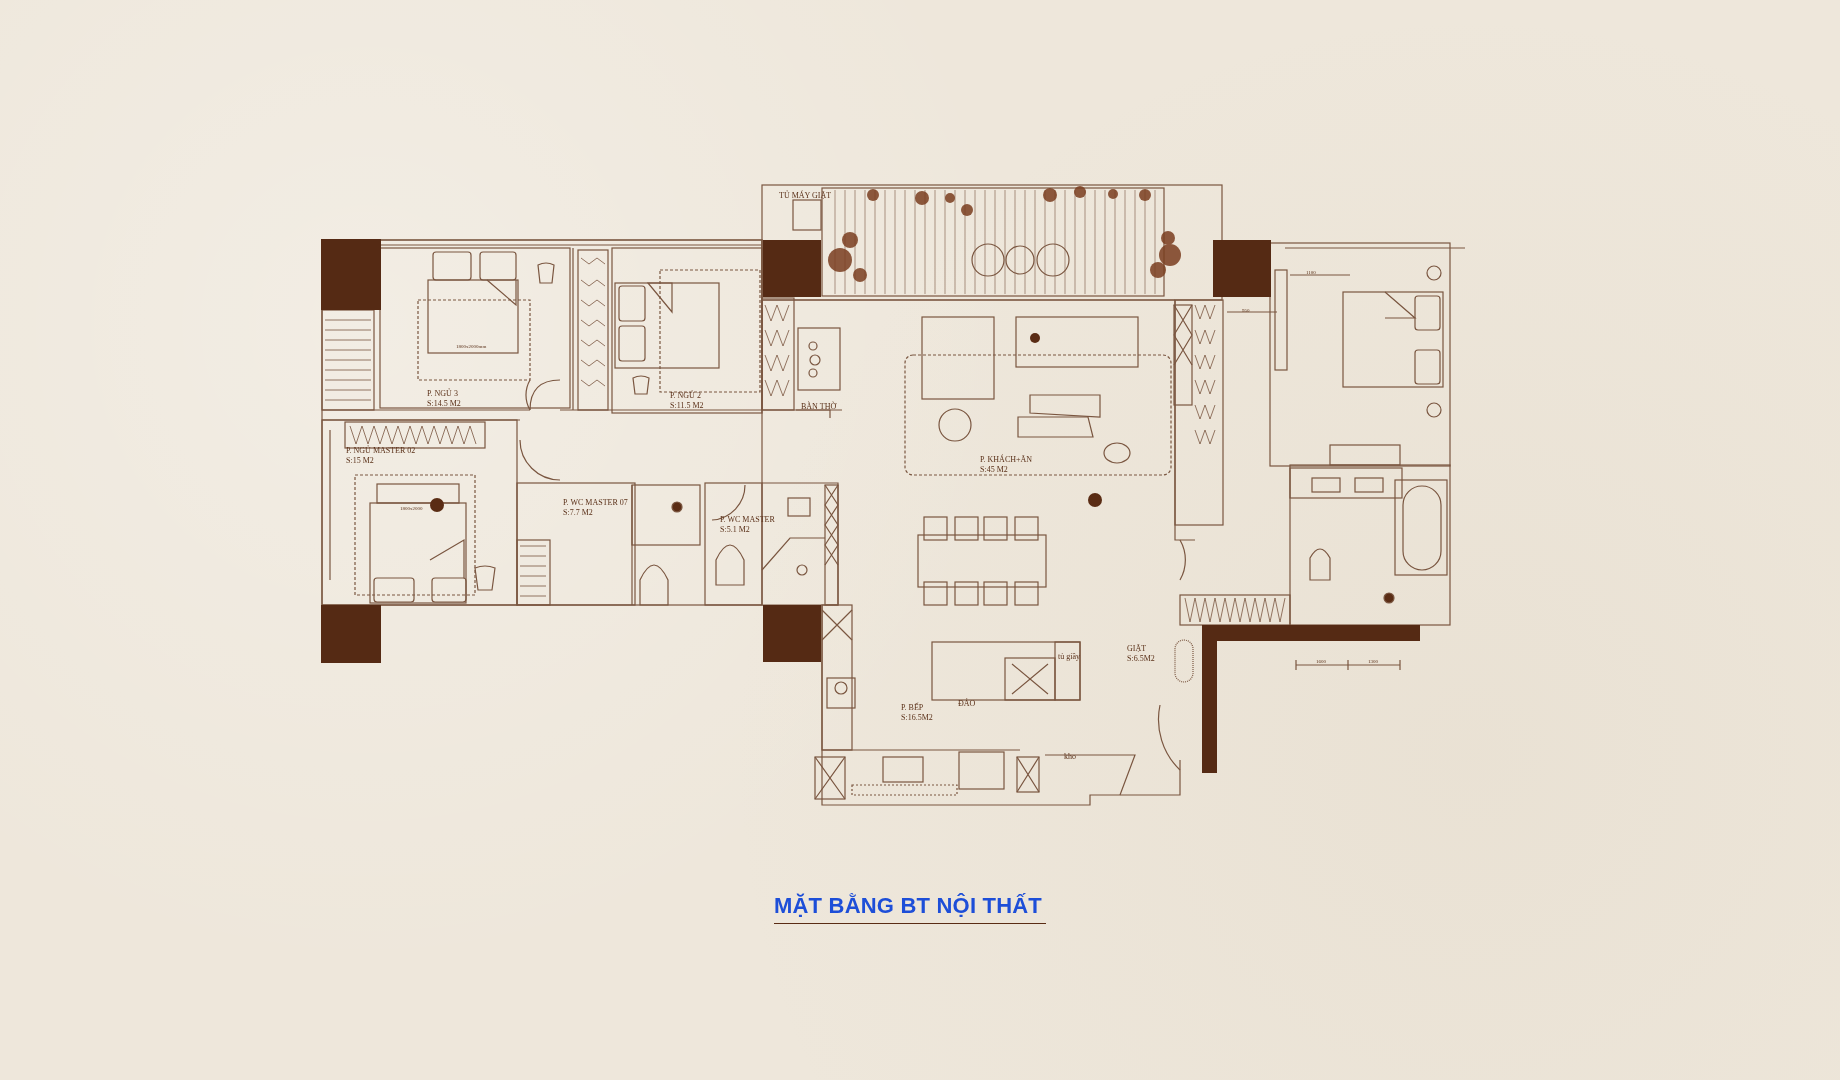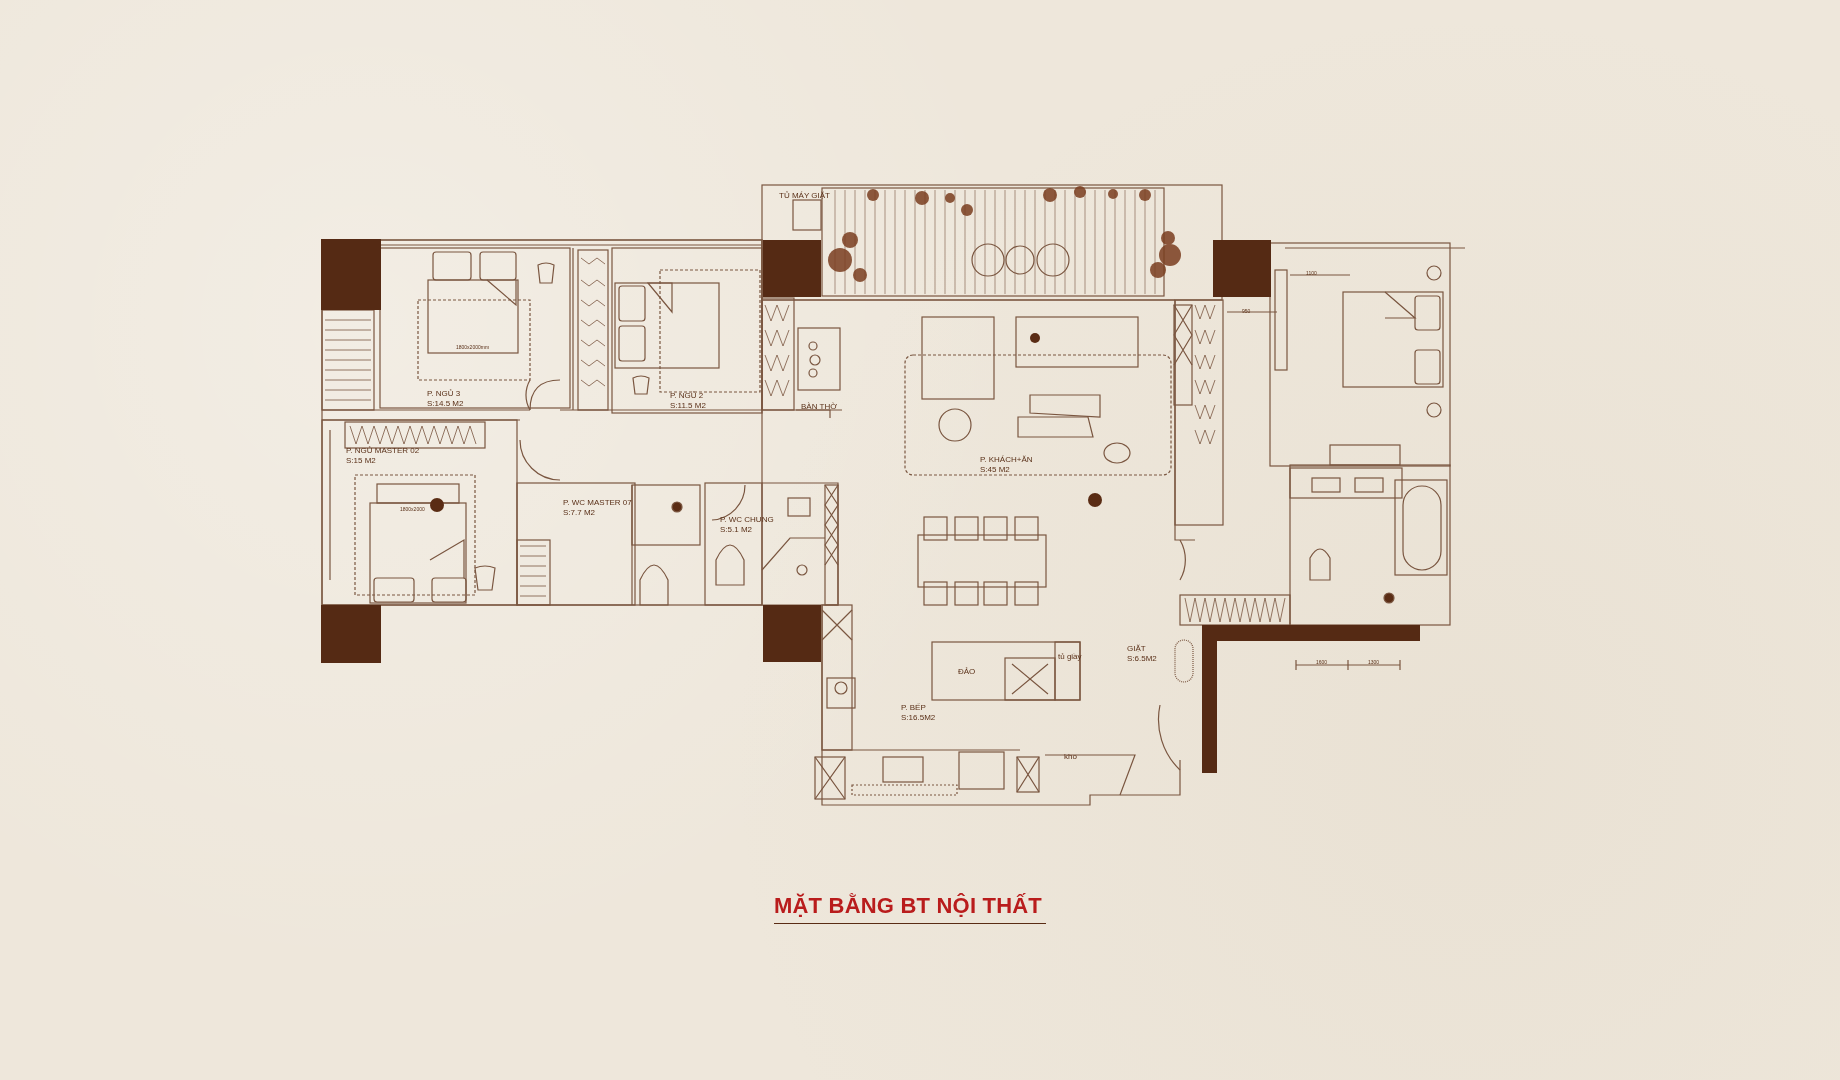--- a/index.html
+++ b/index.html
@@ -12,26 +12,26 @@
   .paper {
     position:absolute; inset:0;
     background:
       radial-gradient(circle at 20% 30%, rgba(255,255,255,0.25), transparent 40%),
       radial-gradient(circle at 80% 70%, rgba(200,185,160,0.12), transparent 45%),
       #eee7db;
   }
   svg.plan { position:absolute; left:0; top:0; }
   .lbl {
     position:absolute; color:#5a3018; font-size:8px; line-height:10px;
-    font-family:Liberation Sans, sans-serif; white-space:nowrap;
+    font-family:Liberation Serif, serif; white-space:nowrap;
   }
   .title {
     position:absolute; left:774px; top:893px;
     font-family:"Liberation Sans", sans-serif; font-weight:bold;
-    font-size:22px; color:#b91c1c; letter-spacing:0.2px;
+    font-size:22px; color:#1d4ed8; letter-spacing:0.2px;
     border-bottom:1.5px solid #5a2c14; padding-bottom:4px; padding-right:4px;
   }
 </style>
 </head>
 <body>
 
 <div class="paper"></div>
 
 <svg class="plan" width="1840" height="1080" viewBox="0 0 1840 1080" xmlns="http://www.w3.org/2000/svg">
   <g fill="none" stroke="#7a5640" stroke-width="1.2">
@@ -258,39 +258,39 @@
 </div>
 <div class="lbl" style="left:346px;top:446px">
   <div>P. NGỦ MASTER 02</div>
     <div>S:15 M2</div>
 </div>
 <div class="lbl" style="left:563px;top:498px">
   <div>P. WC MASTER 07</div>
     <div>S:7.7 M2</div>
 </div>
 <div class="lbl" style="left:720px;top:515px">
-  <div>P. WC CHUNG</div>
+  <div>P. WC MASTER</div>
     <div>S:5.1 M2</div>
 </div>
 <div class="lbl" style="left:980px;top:455px">
   <div>P. KHÁCH+ĂN</div>
     <div>S:45 M2</div>
 </div>
 <div class="lbl" style="left:901px;top:703px">
   <div>P. BẾP</div>
     <div>S:16.5M2</div>
 </div>
 <div class="lbl" style="left:1127px;top:644px">
   <div>GIẶT</div>
     <div>S:6.5M2</div>
 </div>
 
 <div class="lbl" style="left:779px;top:191px;font-size:8px">TỦ MÁY GIẶT</div>
 <div class="lbl" style="left:801px;top:402px">BÀN THỜ</div>
-<div class="lbl" style="left:958px;top:667px">ĐẢO</div>
+<div class="lbl" style="left:958px;top:699px">ĐẢO</div>
 <div class="lbl" style="left:1058px;top:652px">tủ giầy</div>
 <div class="lbl" style="left:1064px;top:752px">kho</div>
 <div class="lbl" style="left:456px;top:342px;font-size:5px">1800x2000mm</div>
 <div class="lbl" style="left:400px;top:504px;font-size:5px">1800x2000</div>
 
 <div class="lbl" style="left:1306px;top:268px;font-size:5px">1100</div>
 <div class="lbl" style="left:1242px;top:306px;font-size:5px">950</div>
 <div class="lbl" style="left:1316px;top:657px;font-size:5px">1600</div>
 <div class="lbl" style="left:1368px;top:657px;font-size:5px">1300</div>
 

